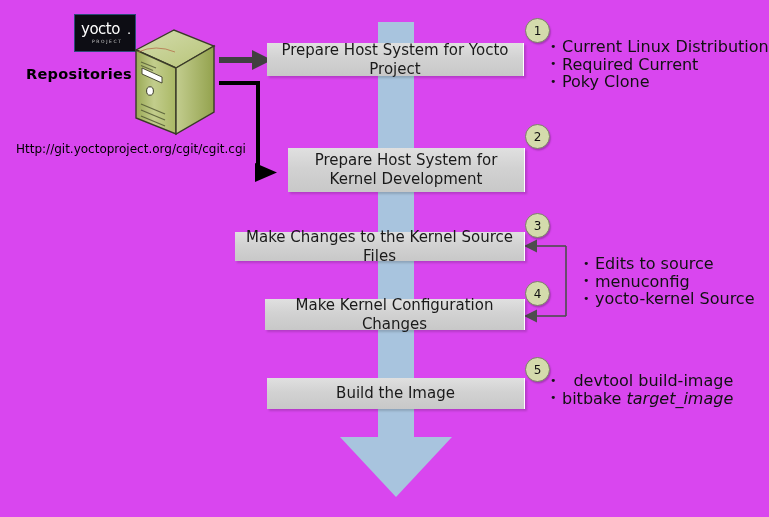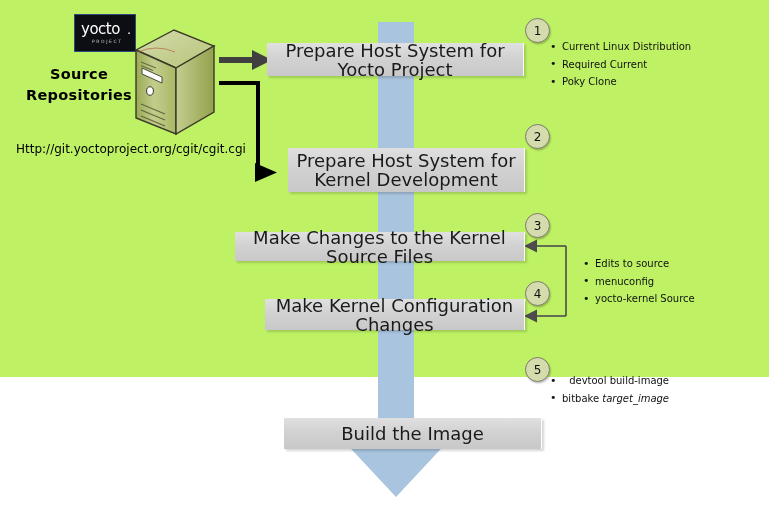--- a/index.html
+++ b/index.html
@@ -6,22 +6,22 @@
     margin: 0; padding: 0;
     background: #ffffff;
   }
   body {
     font-family: "DejaVu Sans", sans-serif;
     width: 769px; height: 517px;
     overflow: hidden;
   }
   #canvas {
     position: relative;
-    width: 769px; height: 377px;
-    background: #bef264;
+    width: 769px; height: 517px;
+    background: #d946ef;
   }
 
   
   .flow-bar {
     position: absolute;
     left: 378px; top: 22px;
     width: 36px; height: 419px;
     background: #a8c4de;
   }
   .flow-head {
@@ -100,31 +100,31 @@
     position: absolute;
     box-sizing: border-box;
     background: linear-gradient(to bottom, #e0e0e0 0%, #d2d2d2 45%, #c8c8c8 100%);
     border-right: 1px solid #ffffff;
     box-shadow: 1.5px 2px 2px rgba(0,0,0,0.16);
     color: #1a1a1a;
     display: flex;
     align-items: center;
     justify-content: center;
     text-align: center;
-    font-size: 18px;
+    font-size: 15px;
     line-height: 19px;
     padding: 2px 8px;
   }
   .pbox.bold { font-weight: normal; }
 
   #box1 { left: 267px; top: 43px;  width: 257px; height: 33px; }
   #box2 { left: 288px; top: 148px; width: 237px; height: 44px; }
   #box3 { left: 235px; top: 232px; width: 290px; height: 29px; }
   #box4 { left: 265px; top: 299px; width: 260px; height: 31px; }
-  #box5 { left: 284px; top: 378px; width: 258px; height: 31px; margin-top: 40px; }
+  #box5 { left: 267px; top: 378px; width: 258px; height: 31px; }
 
   
   .badge {
     position: absolute;
     width: 25px; height: 25px;
     border-radius: 50%;
     background: #d4dbac;
     border: 1.3px solid #7d7d6b;
     box-sizing: border-box;
     color: #111111;
@@ -136,21 +136,21 @@
   }
   #badge1 { left: 525px; top: 18px; }
   #badge2 { left: 525px; top: 124px; }
   #badge3 { left: 525px; top: 213px; }
   #badge4 { left: 525px; top: 281px; }
   #badge5 { left: 525px; top: 357px; }
 
   
   .notes {
     position: absolute;
-    font-size: 10px;
+    font-size: 16px;
     line-height: 17.5px;
     color: #111111;
   }
   .notes ul { margin: 0; padding: 0; list-style: none; }
   .notes li {
     position: relative;
     padding-left: 12px;
     white-space: nowrap;
   }
   .notes li::before {
@@ -177,21 +177,20 @@
   <div class="flow-bar"></div>
   <div class="flow-head"></div>
 
   <div class="yocto-logo">
     <span class="yl-main">yocto</span>
     <span class="yl-dot">·</span>
     <span class="yl-sub">PROJECT</span>
   </div>
 
   <div class="src-label">
-    <div>Source</div>
     <div>Repositories</div>
   </div>
   <div class="src-url">Http://git.yoctoproject.org/cgit/cgit.cgi</div>
 
   <div class="server">
     <svg width="86" height="112" viewBox="0 0 86 112">
       <defs>
         <linearGradient id="gFront" x1="0" y1="0" x2="1" y2="0">
           <stop offset="0" stop-color="#9aa955"></stop>
           <stop offset="0.45" stop-color="#c2cd8c"></stop>

